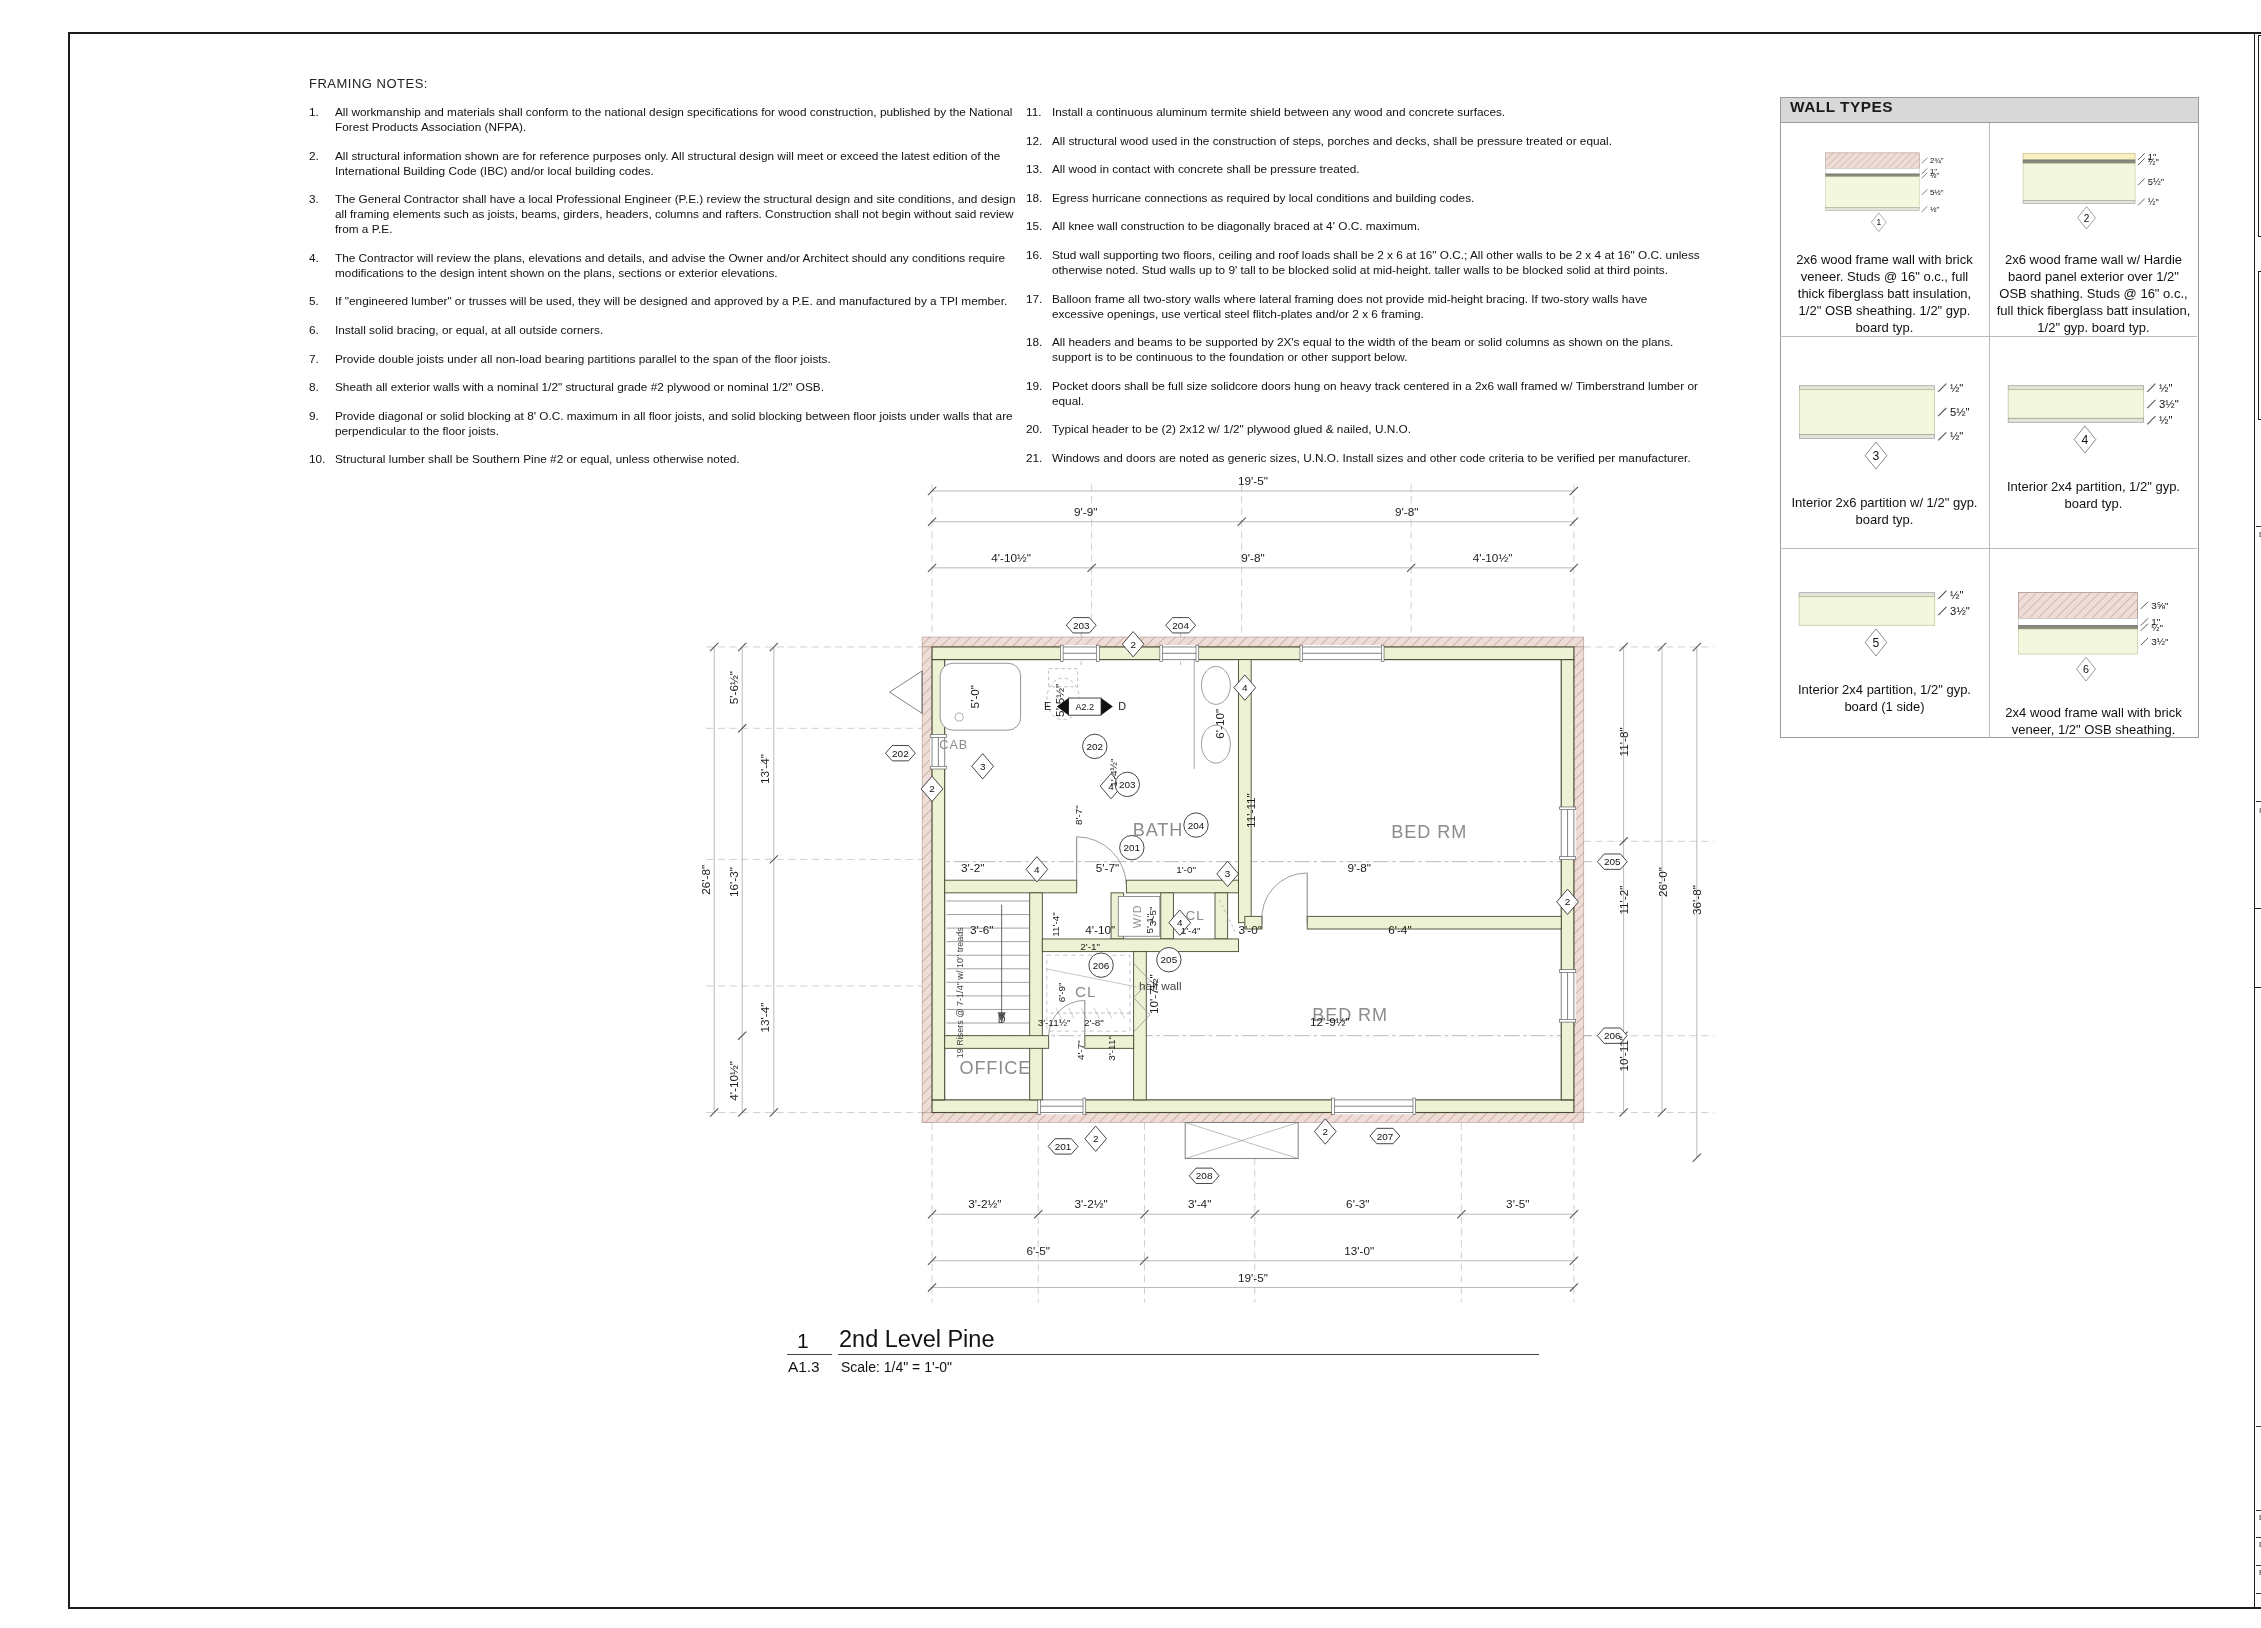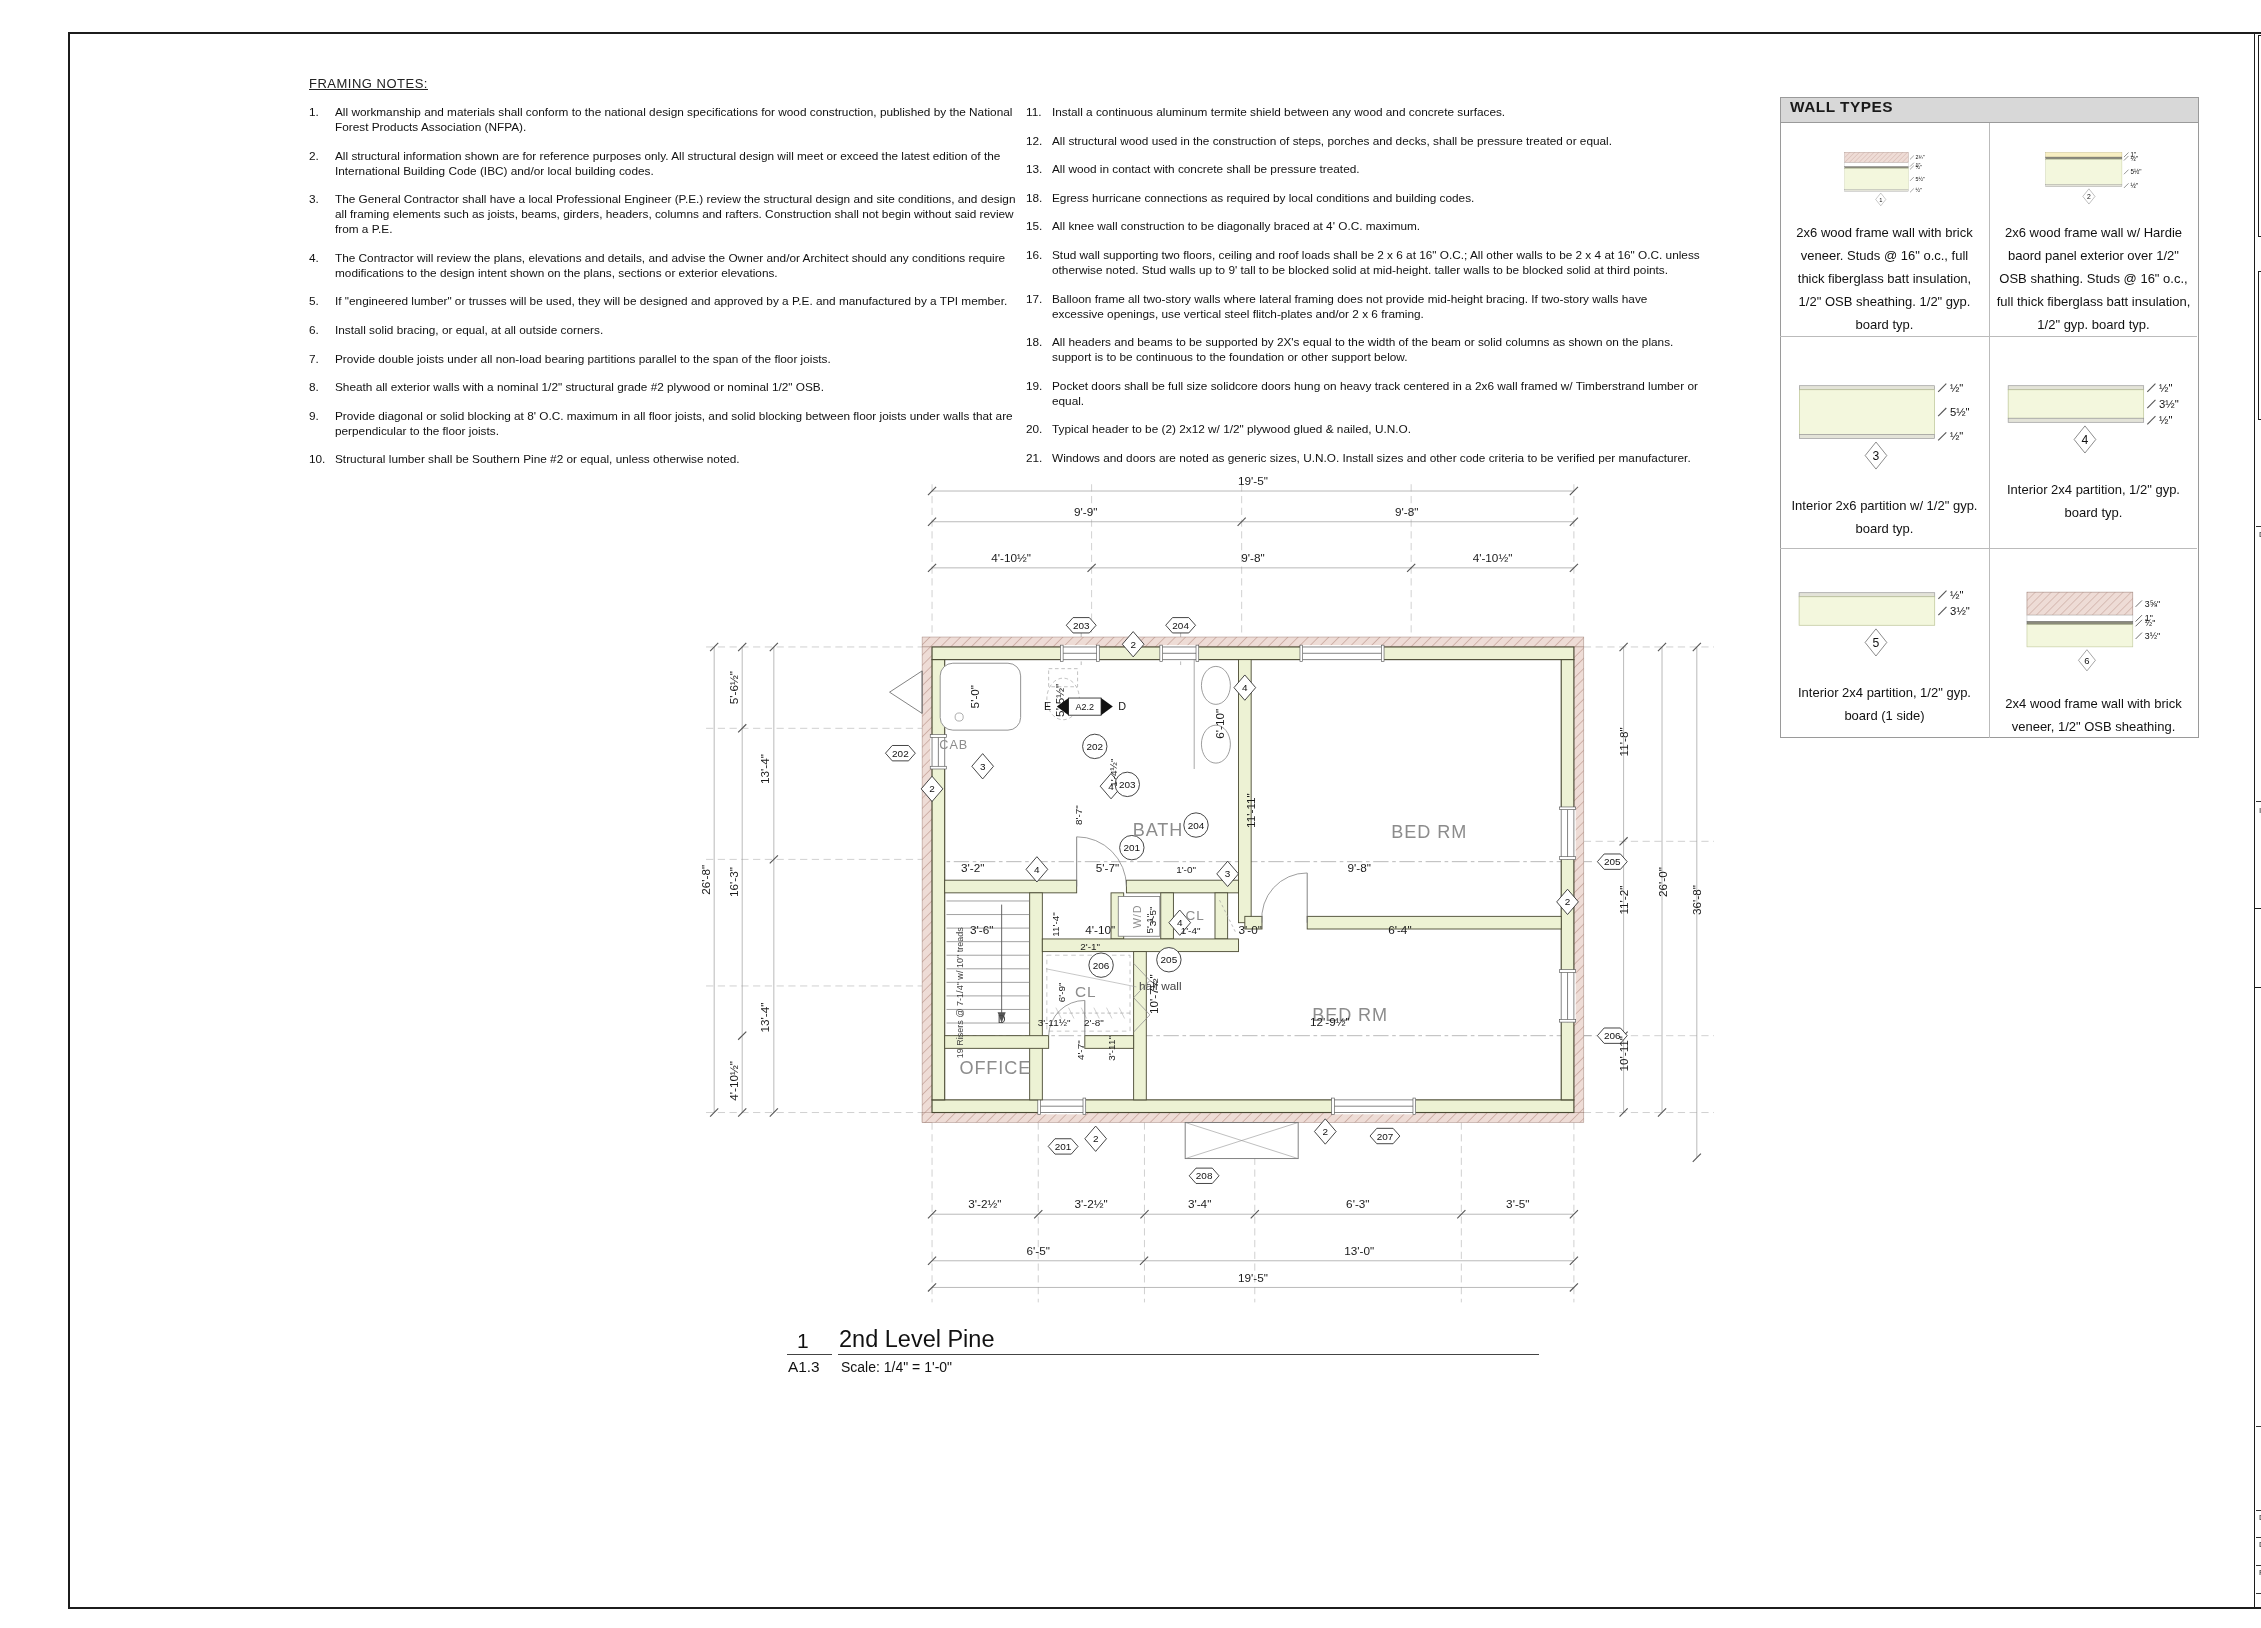--- a/index.html
+++ b/index.html
@@ -3,35 +3,35 @@
 <meta charset="utf-8">
 <style>
   html,body{margin:0;padding:0;background:#fff;}
   body{font-family:"Liberation Sans", sans-serif;color:#222;}
   #sheet{position:relative;width:2441px;height:1628px;background:#fff;overflow:hidden;}
   .abs{position:absolute;}
   
   #border{left:68px;top:32px;width:2354px;height:1577px;border:2.3px solid #1c1c1c;box-sizing:border-box;}
   #tb-divider{left:2254px;top:32px;width:1.4px;height:1577px;background:#1c1c1c;}
   
-  #fn-title{left:309px;top:76px;font-size:13px;letter-spacing:0.5px;text-decoration:underline;}
+  #fn-title{left:309px;top:76px;font-size:13px;letter-spacing:0.5px;}
   .notes-col{top:105px;font-size:11.8px;line-height:15px;color:#111;}
   #notes-col1{left:309px;width:708px;}
   #notes-col2{left:1026px;width:674px;}
   .note{display:flex;margin:0 0 13.6px 0;}
   .note .num{flex:0 0 26px;}
   .note .txt{flex:1;}
   
   #wt-panel{left:1780px;top:97px;width:419px;height:641px;border:0.9px solid #9a9a9a;box-sizing:border-box;background:#fff;}
   #wt-header{left:1780px;top:97px;width:419px;height:26px;background:#d8d8d8;border:0.9px solid #9a9a9a;box-sizing:border-box;}
   #wt-title{left:1790px;top:98px;font-size:15.4px;font-weight:bold;letter-spacing:0.5px;color:#1a1a1a;}
   .wt-vline{left:1989px;top:123px;width:0.9px;height:615px;background:#bbb;}
   .wt-hline{left:1780px;width:417px;height:0.9px;background:#bbb;}
   .wt-cell{position:absolute;display:flex;flex-direction:column;align-items:center;box-sizing:border-box;}
-  .wt-caption{width:194px;text-align:center;font-size:13px;line-height:23px;color:#111;margin-top:6.3px;}
+  .wt-caption{width:194px;text-align:center;font-size:13px;line-height:17px;color:#111;margin-top:6.3px;}
   
   .tbbox{border:1.8px solid #1c1c1c;box-sizing:border-box;}
   #logo-box{left:2258px;top:35px;width:145px;height:202px;}
   #firm-name{left:2258px;top:199px;width:145px;text-align:center;font-size:13.6px;font-weight:bold;color:#1a1a1a;}
   .firm-line{left:2258px;width:145px;text-align:center;color:#333;}
   #disc-box{left:2258px;top:240px;width:145px;height:166px;}
   #copyright{left:2258px;top:390px;width:145px;text-align:center;font-size:9px;color:#222;}
   .tb-hline{left:2256px;width:149px;height:0.9px;background:#333;}
   .tb-label{font-size:8.1px;color:#222;letter-spacing:0.2px;}
   #opticos-firm{left:2258px;top:667px;width:147px;text-align:center;font-size:13.6px;font-weight:bold;color:#1a1a1a;}

